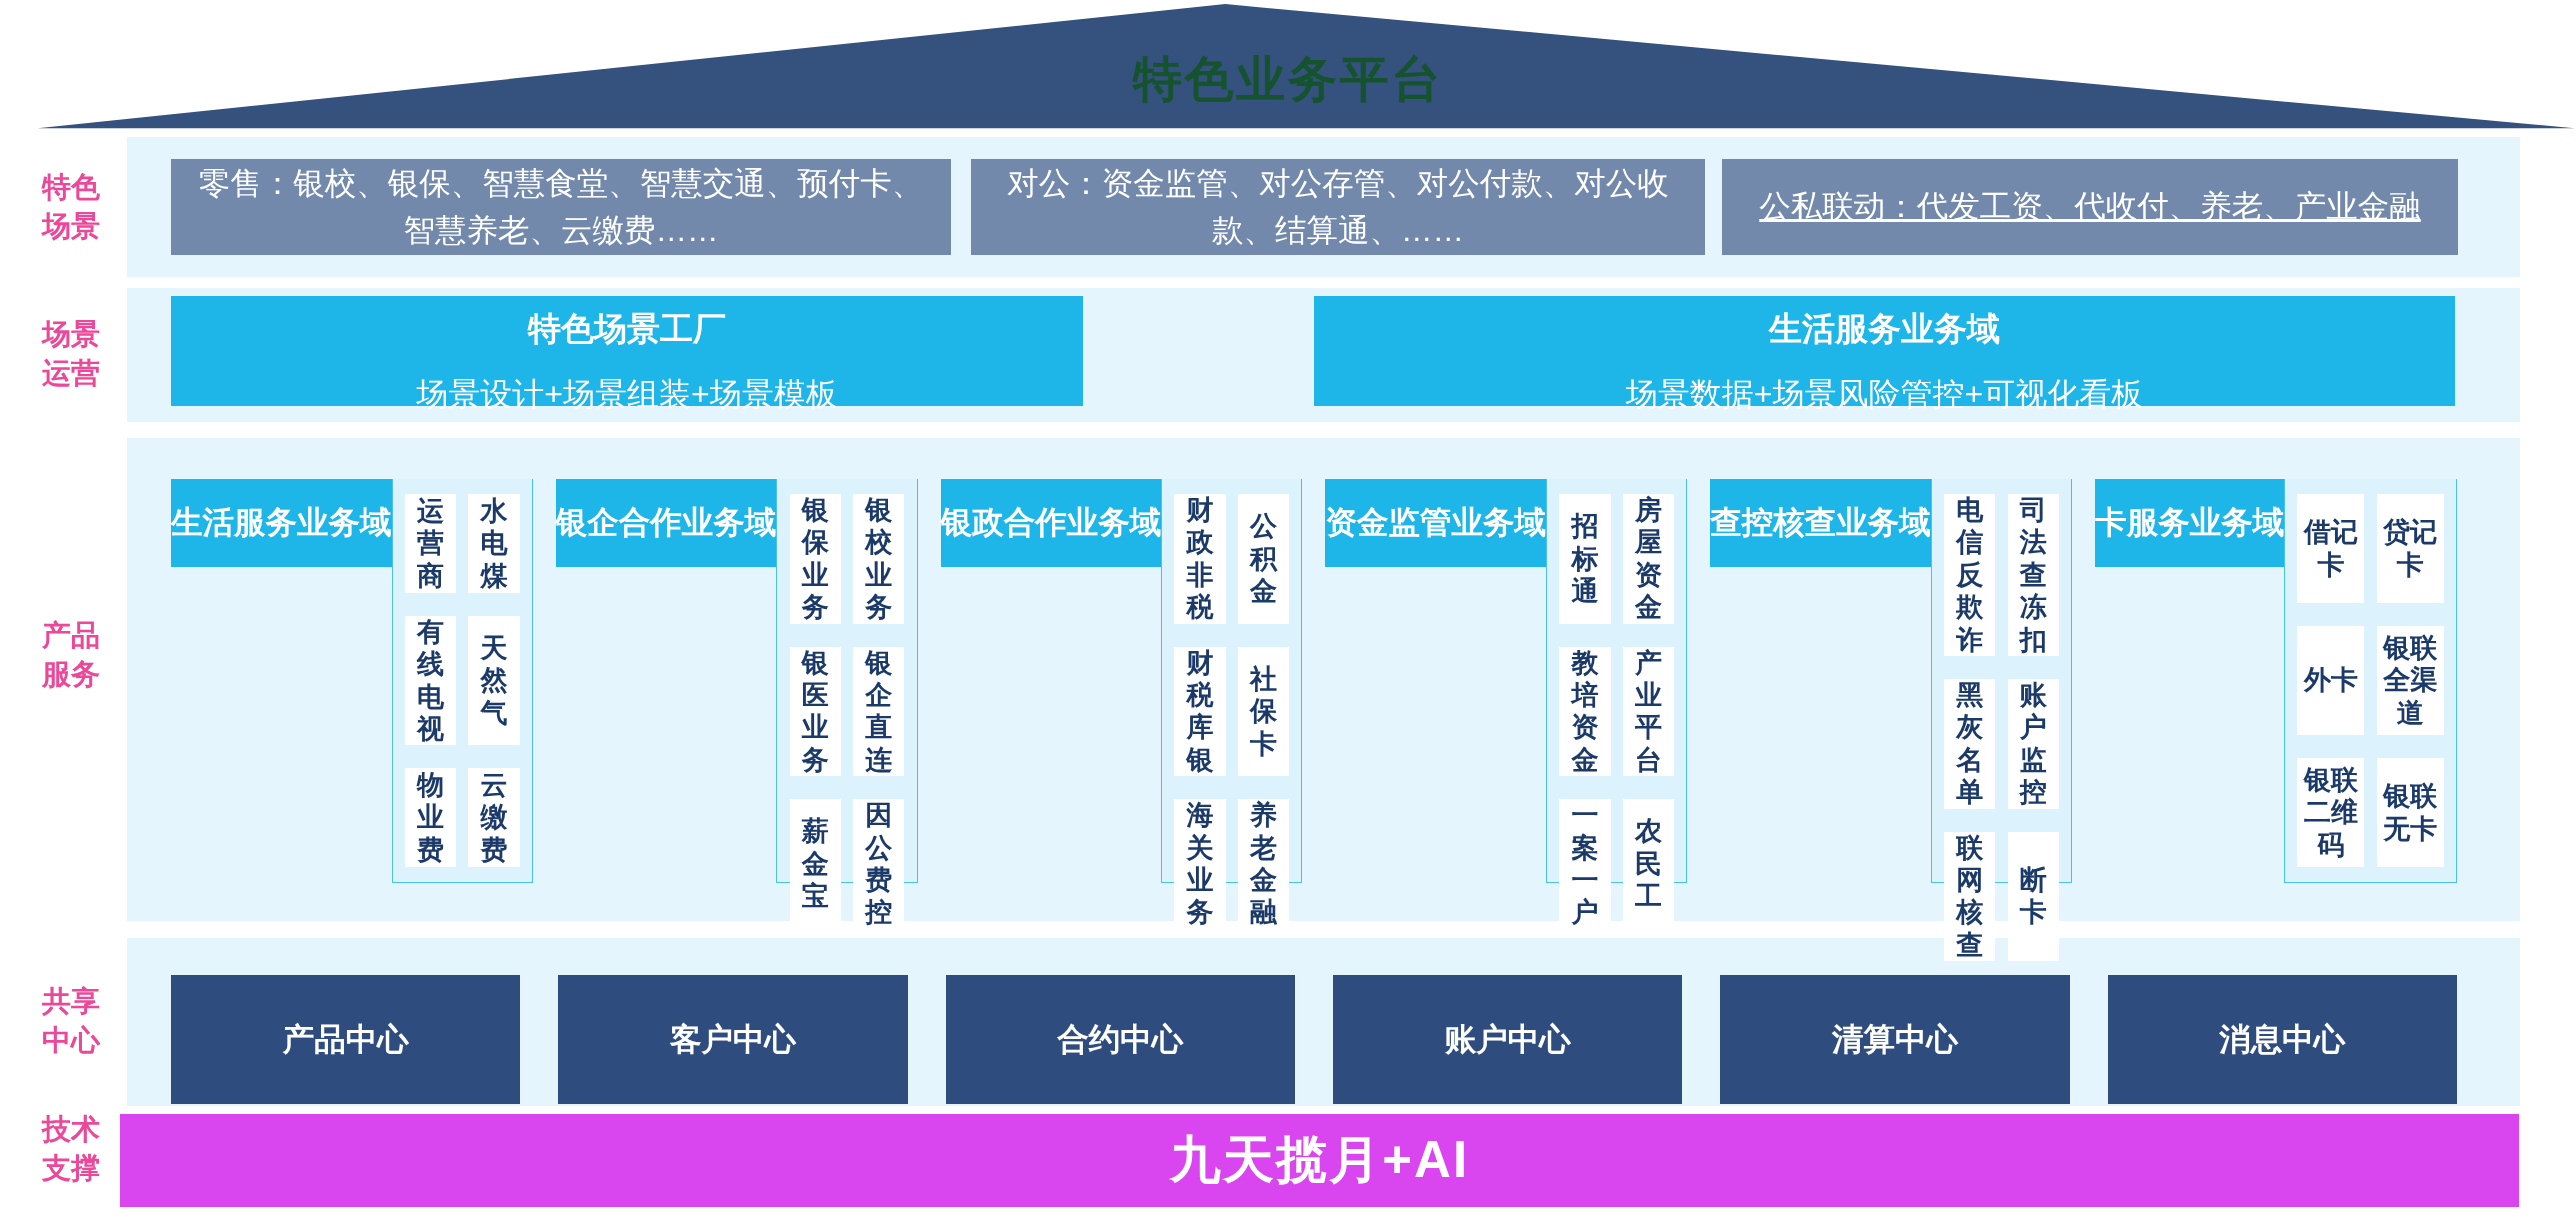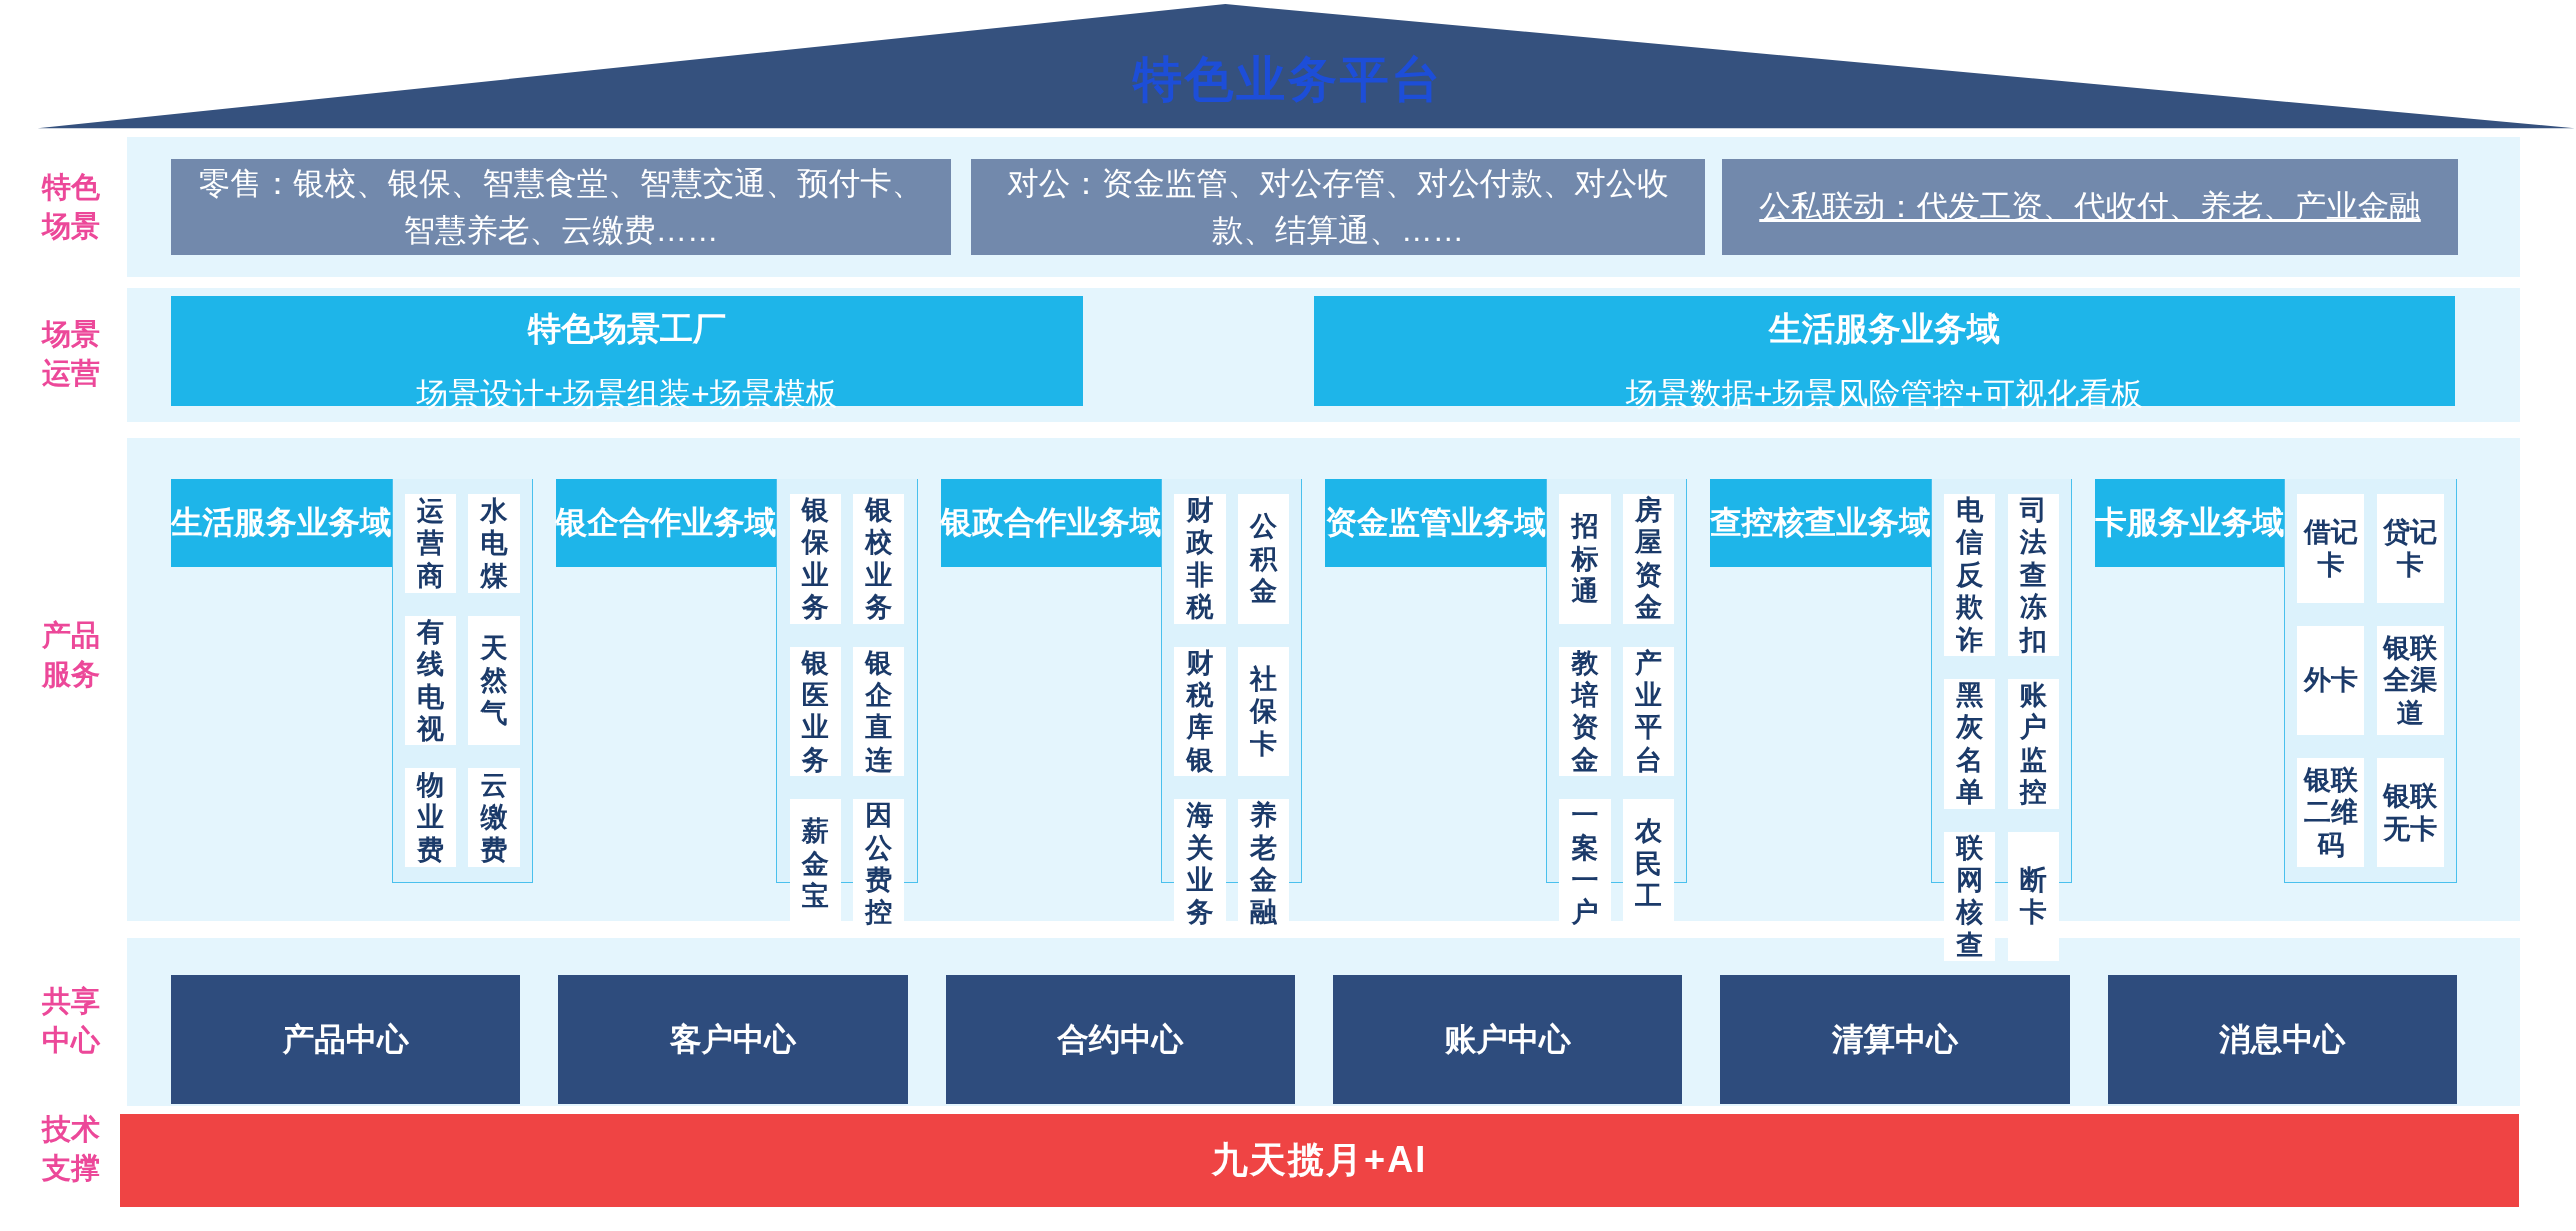--- a/index.html
+++ b/index.html
@@ -4,21 +4,21 @@
 <style>
   html,body{margin:0;padding:0;background:#ffffff;}
   #canvas{
     position:relative;width:2576px;height:1232px;background:#ffffff;overflow:hidden;
     font-family:"Liberation Sans","DejaVu Sans",sans-serif;
   }
   
   #roof-svg{position:absolute;left:0;top:0;width:2576px;height:131px;display:block;}
   .roof-title{
     position:absolute;left:0;top:47px;width:2576px;text-align:center;
-    font-size:49px;font-weight:bold;color:#1d4ed8;letter-spacing:2.7px;
+    font-size:49px;font-weight:bold;color:#14532d;letter-spacing:2.7px;
   }
   
   .row-label{
     position:absolute;left:0;width:142px;text-align:center;
     font-size:29px;font-weight:bold;color:#ec4899;line-height:1.35;white-space:pre-line;
   }
   
   .band{position:absolute;left:127px;width:2393px;background:#E4F5FD;}
   #band-scenes{top:137px;height:140px;}
   #band-operation{top:288px;height:134px;}
@@ -61,22 +61,22 @@
     white-space:pre-line;
   }
   
   #centers{position:absolute;left:171px;top:975px;width:2286px;height:129px;display:flex;gap:38px;}
   .center-box{
     flex:1;background:#2E4C7D;color:#ffffff;font-size:31.5px;font-weight:bold;
     display:flex;align-items:center;justify-content:center;text-align:center;
   }
   
   #tech-bar{
-    position:absolute;left:120px;top:1114px;width:2399px;height:93px;background:#ef4444;
-    color:#ffffff;font-size:36px;font-weight:bold;letter-spacing:2.1px;
+    position:absolute;left:120px;top:1114px;width:2399px;height:93px;background:#d946ef;
+    color:#ffffff;font-size:51px;font-weight:bold;letter-spacing:2.1px;
     display:flex;align-items:center;justify-content:center;
   }
 </style>
 </head>
 <body>
 
 <div id="canvas">
 
   <svg id="roof-svg" viewBox="0 0 3763 192" preserveAspectRatio="none">
     <polygon points="55,188 1790,6 3761,188" fill="#35517E"></polygon>

